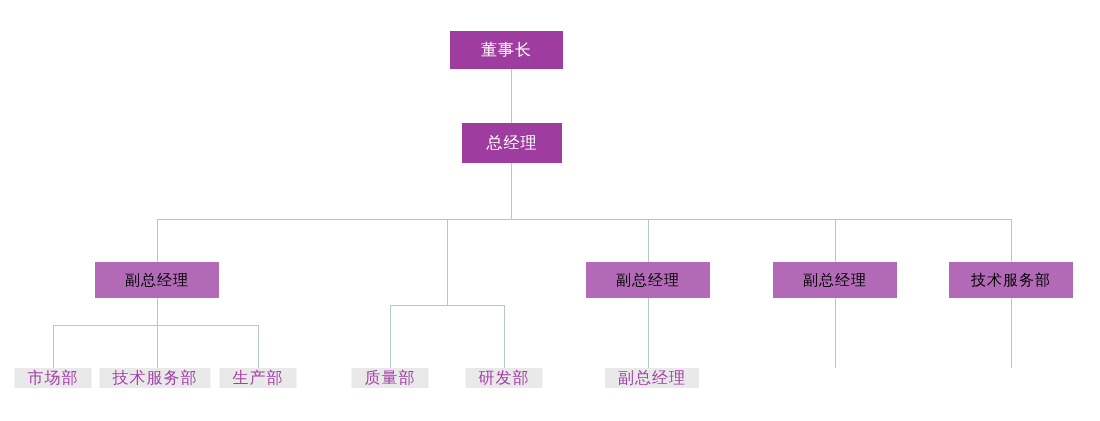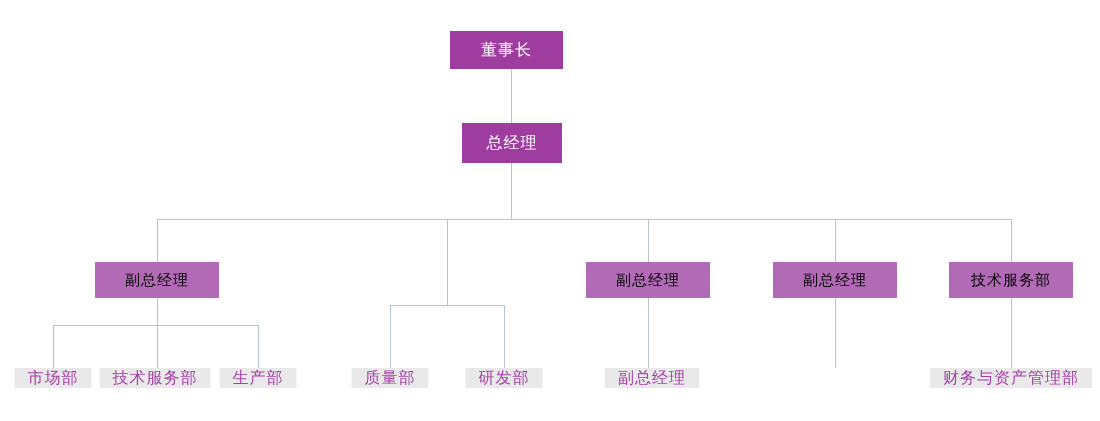--- a/index.html
+++ b/index.html
@@ -68,15 +68,14 @@
   <div class="node lvl3" style="left:586px;top:262px;width:124px;height:36px">副总经理</div>
   <div class="node lvl3" style="left:773px;top:262px;width:124px;height:36px">副总经理</div>
   <div class="node lvl3" style="left:949px;top:262px;width:124px;height:36px">技术服务部</div>
 
   <div class="node lvl4" style="left:53px">市场部</div>
   <div class="node lvl4" style="left:258px">生产部</div>
   <div class="node lvl4" style="left:155px">技术服务部</div>
   <div class="node lvl4" style="left:390px">质量部</div>
   <div class="node lvl4" style="left:504px">研发部</div>
   <div class="node lvl4" style="left:652px">副总经理</div>
-  <div class="node lvl4" style="left:1011px">财务与资产管理部</div>
 
 </div>
 
 </body></html>

